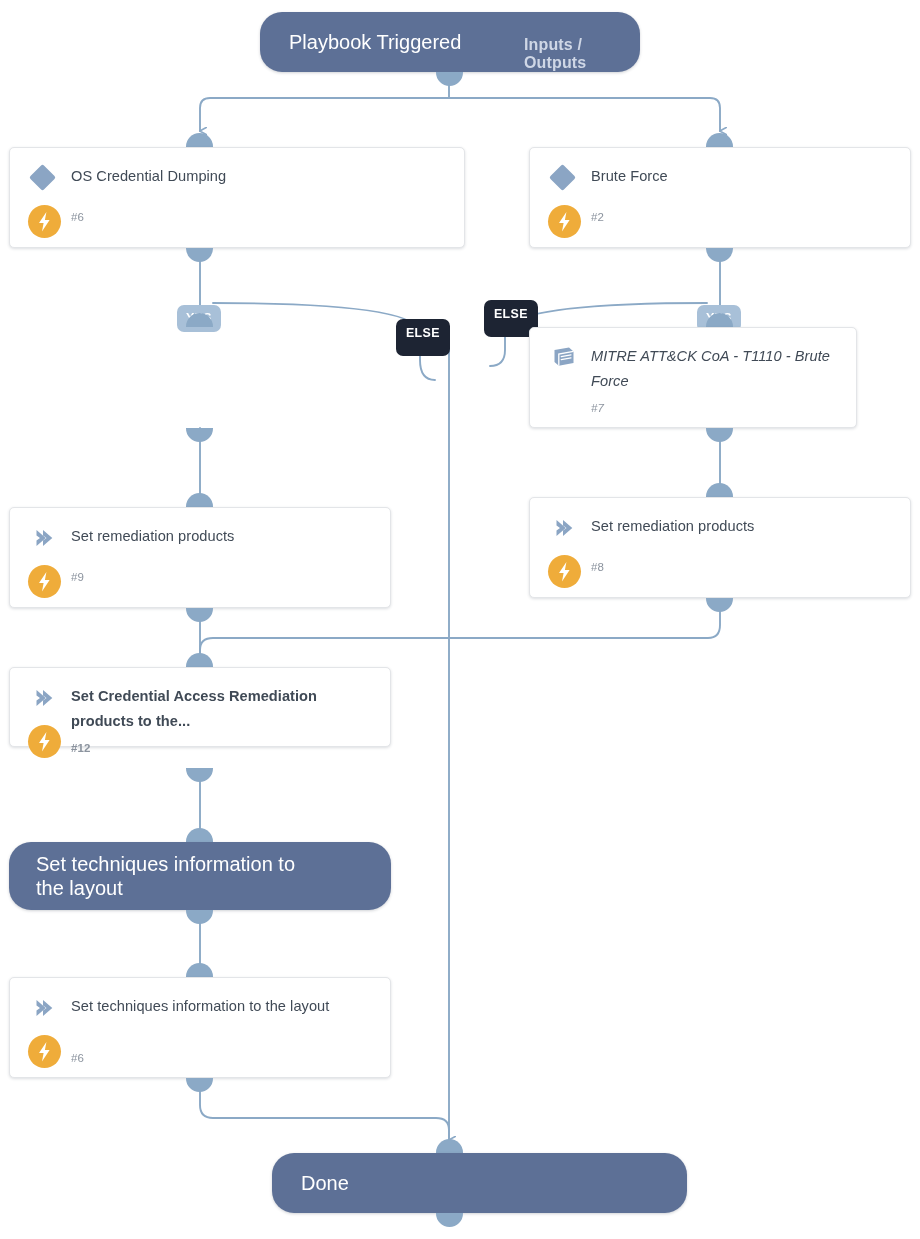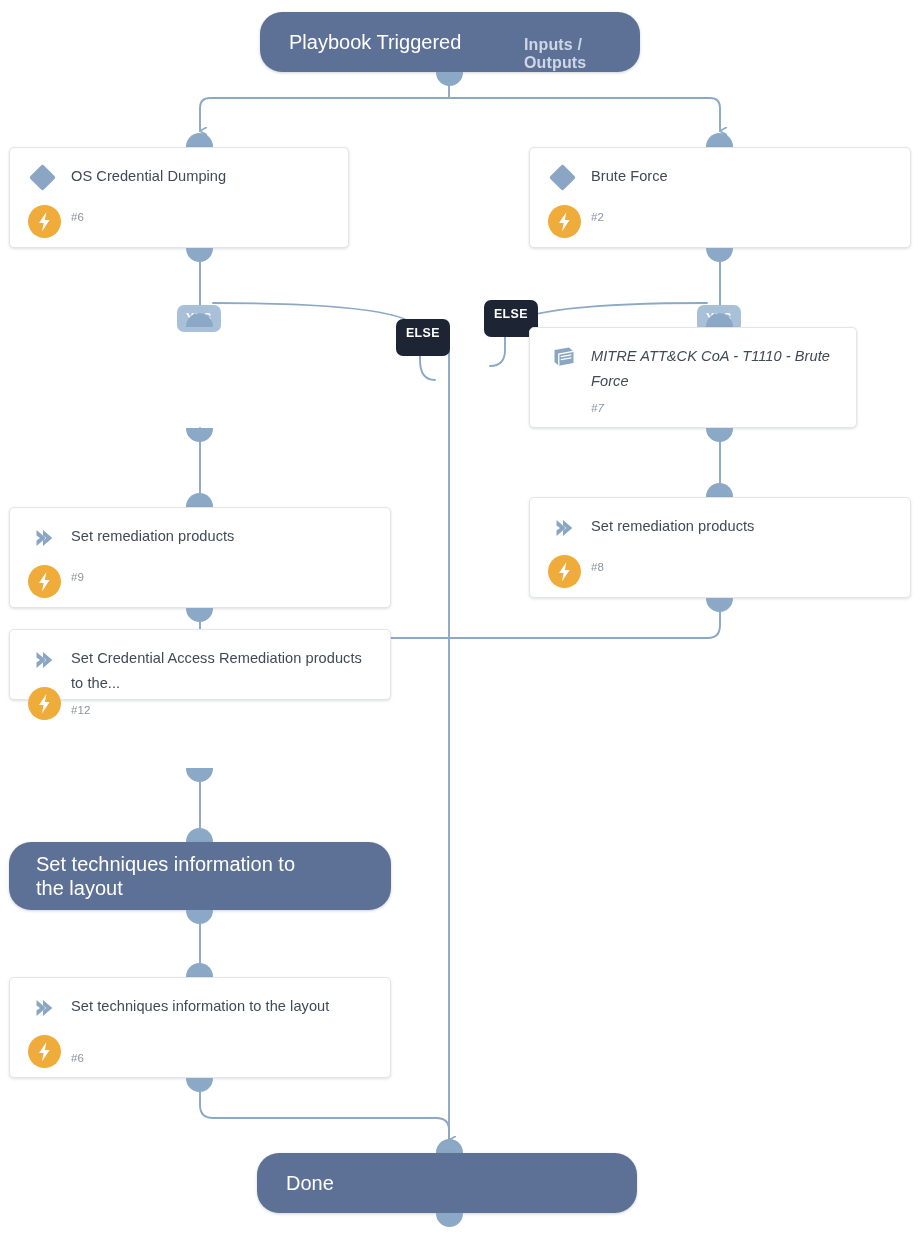--- a/index.html
+++ b/index.html
@@ -179,21 +179,21 @@
     </g>
   </svg>
 
   <div class="pill" style="left:260px; top:12px; width:380px; height:60px;">
     <span class="pill-label" style="left:29px; top:18px;">Playbook Triggered</span>
     <span class="pill-sub" style="left:264px; top:24px;">Inputs / Outputs</span>
   </div>
   <div class="port port-out" style="left:436px; top:72px;"></div>
 
   <div class="port port-in" style="left:186px; top:133px;"></div>
-  <div class="card" style="left:9px; top:147px; width:340px; height:101px;">
+  <div class="card" style="left:9px; top:147px; width:456px; height:101px;">
     <span class="icon-type">
       <span class="diamond-icon"></span>
     </span>
     <span class="card-title">OS Credential Dumping</span>
     <span class="badge-bolt" style="top:57px;">
       <svg width="33" height="33" viewBox="0 0 33 33" aria-hidden="true">
         <path d="M18.4 7.0 L11.0 18.0 L15.6 18.0 L14.0 26.4 L21.6 15.0 L16.9 15.0 Z" fill="#ffffff"></path>
       </svg>
     </span>
     <span class="card-id" style="top:63px;">#6</span>
@@ -267,21 +267,21 @@
     <span class="badge-bolt" style="top:57px;">
       <svg width="33" height="33" viewBox="0 0 33 33" aria-hidden="true">
         <path d="M18.4 7.0 L11.0 18.0 L15.6 18.0 L14.0 26.4 L21.6 15.0 L16.9 15.0 Z" fill="#ffffff"></path>
       </svg>
     </span>
     <span class="card-id" style="top:63px;">#8</span>
   </div>
   <div class="port port-out" style="left:706px; top:598px;"></div>
 
   <div class="port port-in" style="left:186px; top:653px;"></div>
-  <div class="card" style="left:9px; top:629px; width:382px; height:71px;">
+  <div class="card" style="left:9px; top:667px; width:382px; height:80px;font-weight:bold;">
     <span class="icon-type">
       <svg width="30" height="26" viewBox="0 0 30 26" aria-hidden="true">
         <path d="M7.5 5.0 L16.8 13.0 L7.5 21.0 L7.5 15.4 L11.0 13.0 L7.5 10.6 Z" fill="#8ba5c4"></path>
         <path d="M14.0 5.0 L23.3 13.0 L14.0 21.0 L14.0 15.4 L17.5 13.0 L14.0 10.6 Z" fill="#8ba5c4"></path>
       </svg>
     </span>
     <span class="card-title">Set Credential Access Remediation products to the...</span>
     <span class="badge-bolt" style="top:57px;">
       <svg width="33" height="33" viewBox="0 0 33 33" aria-hidden="true">
         <path d="M18.4 7.0 L11.0 18.0 L15.6 18.0 L14.0 26.4 L21.6 15.0 L16.9 15.0 Z" fill="#ffffff"></path>
@@ -309,18 +309,18 @@
     <span class="badge-bolt" style="top:57px;">
       <svg width="33" height="33" viewBox="0 0 33 33" aria-hidden="true">
         <path d="M18.4 7.0 L11.0 18.0 L15.6 18.0 L14.0 26.4 L21.6 15.0 L16.9 15.0 Z" fill="#ffffff"></path>
       </svg>
     </span>
     <span class="card-id" style="top:74px;">#6</span>
   </div>
   <div class="port port-out" style="left:186px; top:1078px;"></div>
 
   <div class="port port-in" style="left:436px; top:1139px;"></div>
-  <div class="pill" style="left:257px; top:1153px; width:380px; height:60px;">
+  <div class="pill" style="left:272px; top:1153px; width:415px; height:60px;">
     <span class="pill-label" style="left:29px; top:18px;">Done</span>
   </div>
   <div class="port port-out" style="left:436px; top:1213px;"></div>
 
 </div>
 
 </body></html>

